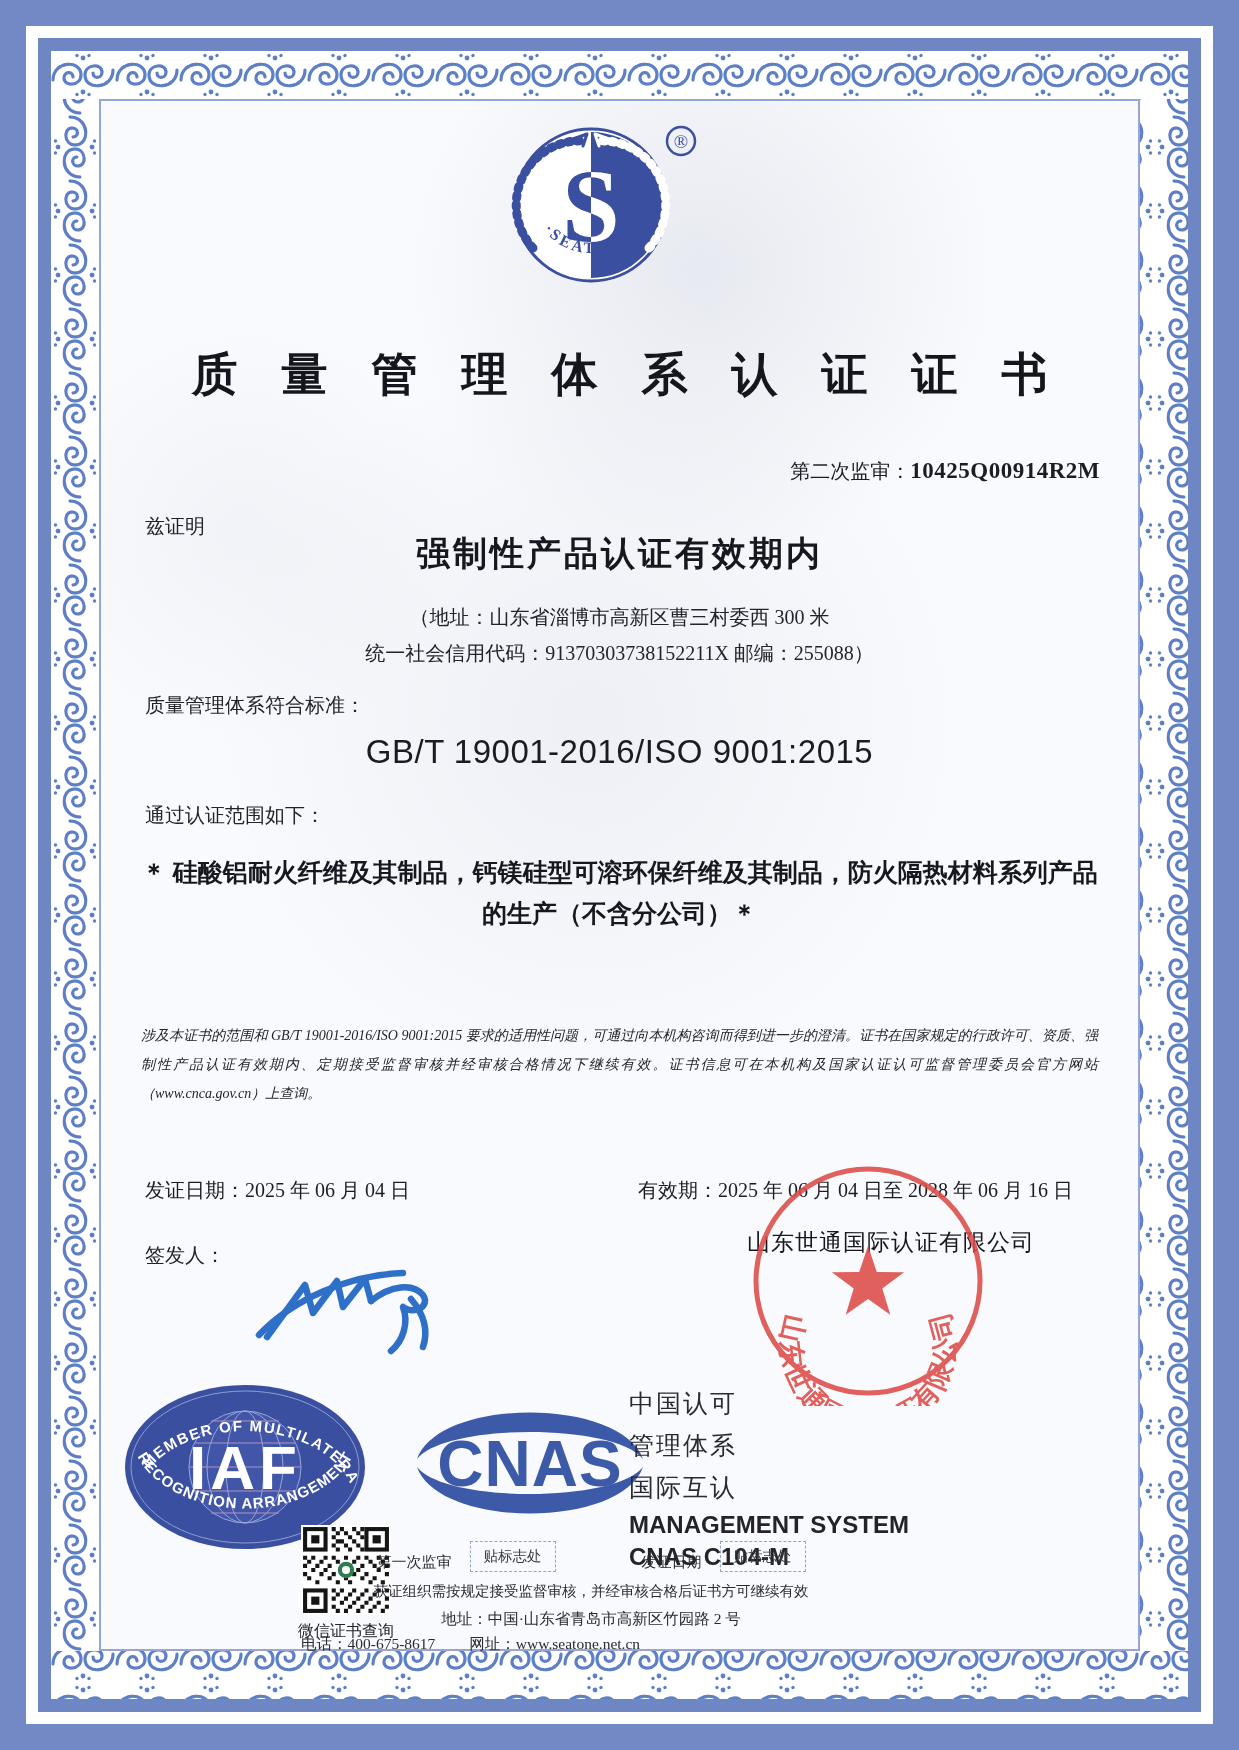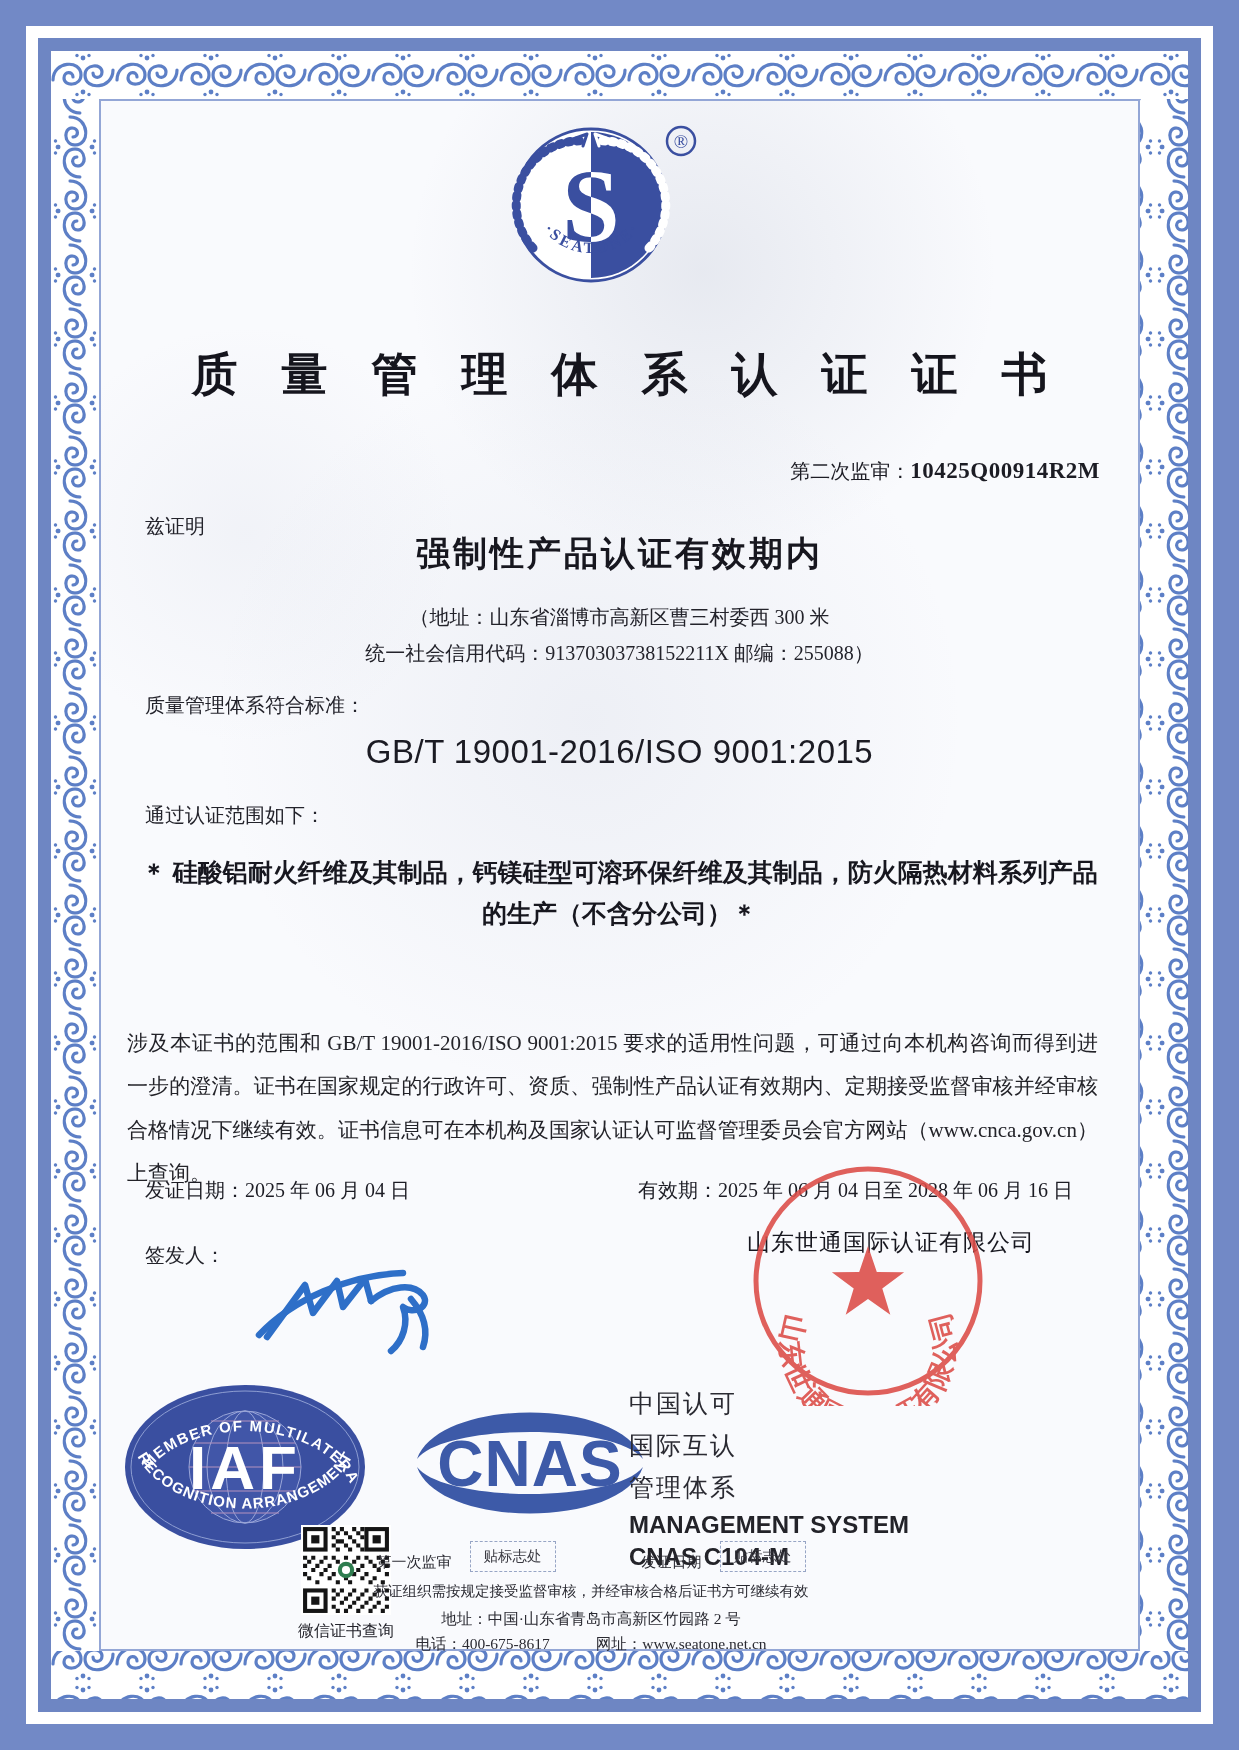--- a/index.html
+++ b/index.html
@@ -19,36 +19,36 @@
   .title{top:243px;font-size:46px;font-weight:bold;color:#15151d;letter-spacing:44px;font-family:Liberation Mono, monospace;}
   .title span{margin-right:-44px;}
   .certno{top:357px;right:38px;font-size:20px;color:#1c1c24;}
   .certno b{font-size:23px;letter-spacing:.5px;}
   .label{font-size:20px;color:#23232b;}
   .company{top:430px;font-size:34px;font-weight:bold;color:#17171f;letter-spacing:3px;}
   .addr1{top:503px;font-size:20px;color:#23232b;}
   .addr2{top:539px;font-size:20px;color:#23232b;}
   .standard{top:632px;font-size:33px;color:#1b1b23;font-family:"Liberation Sans","DejaVu Sans",sans-serif;letter-spacing:.5px;}
   .scope{top:751px;left:0;right:0;padding:0 40px;text-align:center;font-size:25px;font-weight:bold;line-height:1.65;color:#17171f;}
-  .notice{top:921px;left:26px;right:40px;font-size:21px;line-height:2.06;color:#232329;text-align:justify;}
+  .notice{top:921px;left:40px;right:40px;font-size:14px;line-height:2.06;color:#232329;text-align:justify;font-style:italic;}
   .dates{font-size:20px;color:#1c1c24;}
   .issuer{top:1126px;left:600px;width:380px;text-align:center;font-size:23px;color:#17171f;letter-spacing:1px;}
   .stamp{opacity:.88;}
   .accred{top:1282px;left:528px;color:#2a2a32;}
   .accred .zh{font-size:25px;line-height:1.68;letter-spacing:2px;}
   .accred .en{font-family:"Liberation Sans","DejaVu Sans",sans-serif;font-weight:bold;font-size:24px;line-height:1.35;color:#232329;}
   .qrcap{top:1520px;left:172px;width:146px;text-align:center;font-size:16px;color:#23232b;}
   .footer-row{left:200px;width:580px;text-align:center;color:#2a2a32;}
   .audit-row{top:1440px;display:flex;justify-content:center;align-items:flex-end;font-size:15px;}
   .audit-row .gap-s{width:18px;}
   .audit-row .gap-l{width:86px;}
   .sticker-box{display:inline-block;border:1.5px dashed #97a5c5;padding:5px 13px;font-size:14.5px;color:#3a3a42;}
   .f-notice{top:1481px;font-size:14.5px;}
   .f-addr{top:1508px;font-size:15.5px;}
-  .f-phone{top:1533px;display:flex;justify-content:center;gap:46px;font-size:15.5px;}
+  .f-phone{top:1533px;display:flex;justify-content:flex-start;gap:34px;font-size:15.5px;}
 </style>
 </head>
 <body>
 
 <div class="page">
  <div class="f1">
   <div class="f2">
    <div class="f3">
 
     <svg class="ornament" viewBox="0 0 1137 1648" preserveAspectRatio="none">
@@ -193,22 +193,22 @@
       </svg>
 
       <svg class="abs" style="left:310px;top:1286px" width="238" height="150" viewBox="0 0 238 150">
         <path d="M6,72 C28,10 210,10 232,72 C204,36 34,36 6,72 Z" fill="#3d5aa8"></path>
         <path d="M6,80 C28,142 210,142 232,80 C204,116 34,116 6,80 Z" fill="#3d5aa8"></path>
         <text x="119" y="99" text-anchor="middle" font-family="Liberation Sans, sans-serif" font-size="64" font-weight="bold" fill="#3d5aa8" letter-spacing="1">CNAS</text>
       </svg>
 
       <div class="abs accred">
         <div class="zh">中国认可</div>
+        <div class="zh">管理体系</div>
         <div class="zh">国际互认</div>
-        <div class="zh">管理体系</div>
         <div class="en">MANAGEMENT SYSTEM</div>
         <div class="en">CNAS C104-M</div>
       </div>
 
       <svg class="abs" style="left:200px;top:1424px" width="90" height="90" viewBox="0 0 88 88">
         <rect width="88" height="88" fill="#ffffff"></rect>
         <g fill="none" stroke="#151515" stroke-width="4">
           <rect x="4" y="4" width="20" height="20"></rect>
                 <rect x="64" y="4" width="20" height="20"></rect>
                 <rect x="4" y="64" width="20" height="20"></rect>

